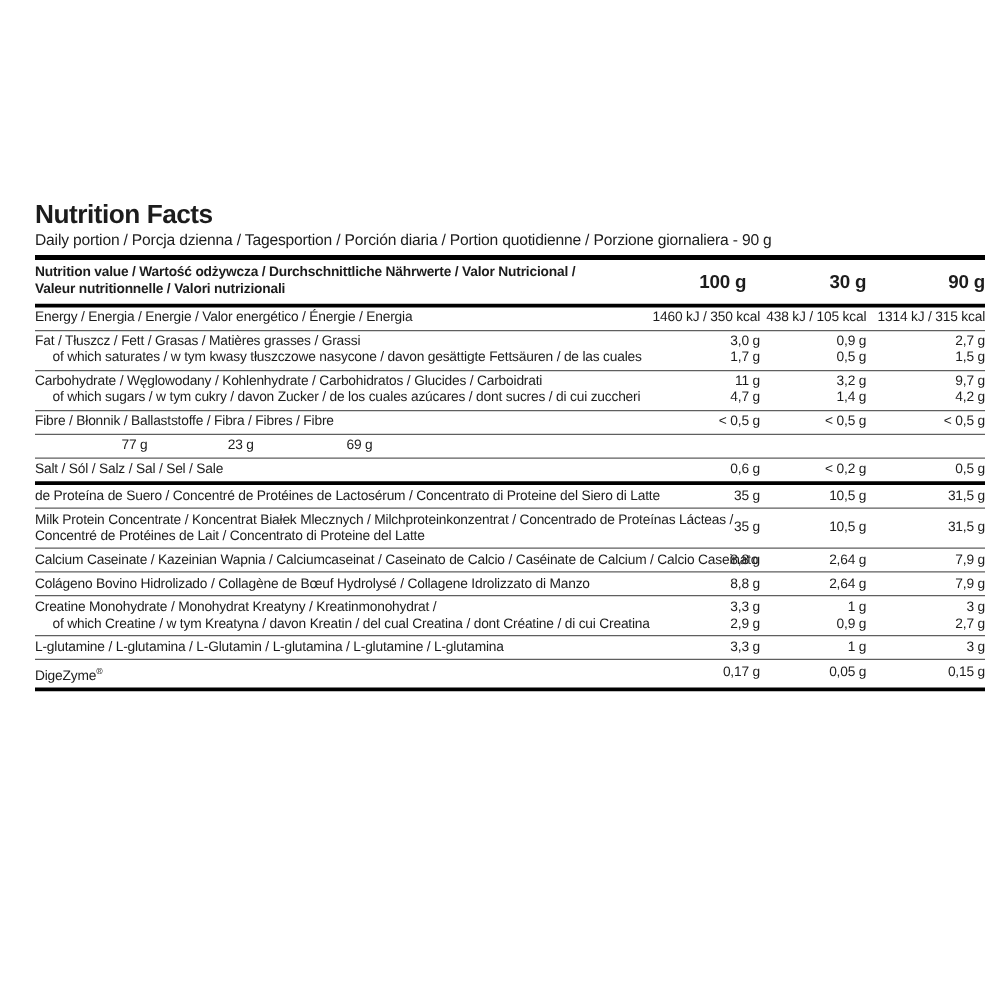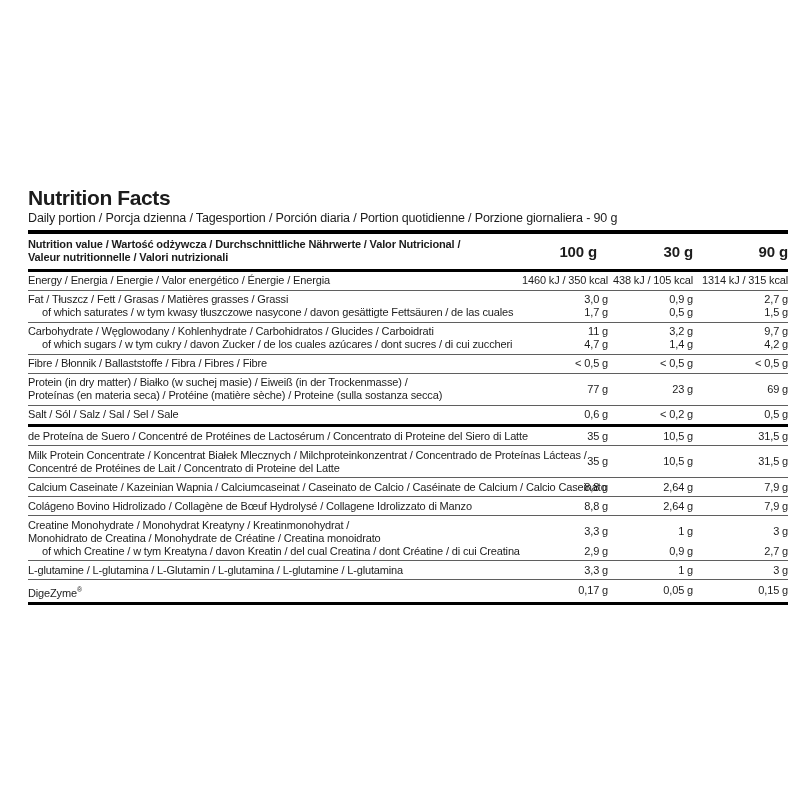--- a/index.html
+++ b/index.html
@@ -8,21 +8,21 @@
     background: #ffffff;
     width: 800px;
     height: 800px;
     font-family: "Liberation Sans", sans-serif;
     color: #1c1c1c;
     letter-spacing: -0.15px;
   }
   .label-wrap {
     position: absolute;
     left: 28px;
-    top: 186px;
+    top: 160px;
     width: 760px;
   }
   .nf-title {
     font-size: 21px;
     font-weight: bold;
     letter-spacing: -0.4px;
     line-height: 23px;
   }
   .nf-portion {
     font-size: 12.5px;
@@ -172,24 +172,20 @@
             <div class="line">Fibre / Błonnik / Ballaststoffe / Fibra / Fibres / Fibre</div>
           </div>
           <div class="val col1">&lt; 0,5 g</div>
           <div class="val col2">&lt; 0,5 g</div>
           <div class="val col3">&lt; 0,5 g</div>
         </div>
       </div>
       <div class="div-thin"></div>
       <div class="group">
         <div class="entry">
-          <div class="lbl">
-            <div class="line">Protein (in dry matter) / Białko (w suchej masie) / Eiweiß (in der Trockenmasse) /</div>
-            <div class="line">Proteínas (en materia seca) / Protéine (matière sèche) / Proteine (sulla sostanza secca)</div>
-          </div>
           <div class="val col1">77 g</div>
           <div class="val col2">23 g</div>
           <div class="val col3">69 g</div>
         </div>
       </div>
       <div class="div-thin"></div>
       <div class="group">
         <div class="entry">
           <div class="lbl">
             <div class="line">Salt / Sól / Salz / Sal / Sel / Sale</div>
@@ -242,21 +238,20 @@
           <div class="val col1">8,8 g</div>
           <div class="val col2">2,64 g</div>
           <div class="val col3">7,9 g</div>
         </div>
       </div>
       <div class="div-thin"></div>
       <div class="group">
         <div class="entry">
           <div class="lbl">
             <div class="line">Creatine Monohydrate / Monohydrat Kreatyny / Kreatinmonohydrat /</div>
-            <div class="line">Monohidrato de Creatina / Monohydrate de Créatine / Creatina monoidrato</div>
           </div>
           <div class="val col1">3,3 g</div>
           <div class="val col2">1 g</div>
           <div class="val col3">3 g</div>
         </div>
         <div class="entry">
           <div class="lbl">
             <div class="line indent">of which Creatine / w tym Kreatyna / davon Kreatin / del cual Creatina / dont Créatine / di cui Creatina</div>
           </div>
           <div class="val col1">2,9 g</div>

